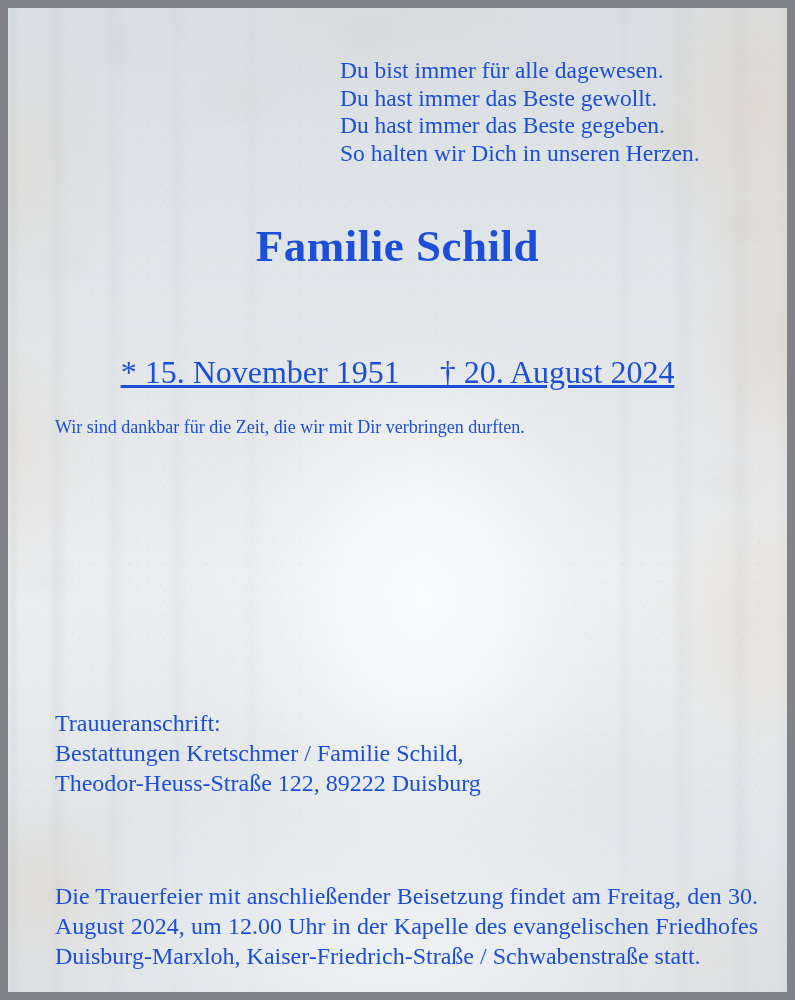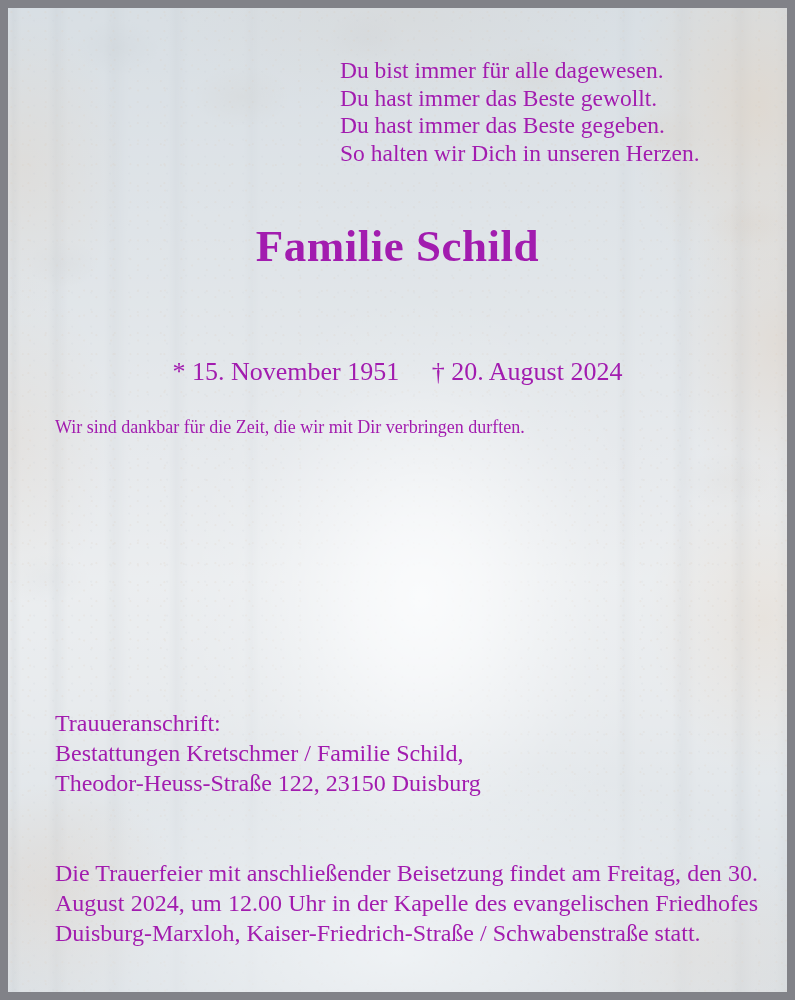--- a/index.html
+++ b/index.html
@@ -136,21 +136,21 @@
   
   #content {
     position: absolute;
     inset: 0;
     color: #16181a;
   }
 
   .txt {
     position: absolute;
     margin: 0;
-    color: #a21caf;
+    color: #1d4ed8;
   }
 
   #verse-block {
     left: 332px;
     top: 49px;
     font-size: 23.5px;
     line-height: 27.5px;
     text-align: left;
     white-space: pre;
   }
@@ -173,23 +173,24 @@
     text-align: center;
     font-size: 25px;
     line-height: 30px;
   }
 
   #life-dates {
     left: 0;
     right: 0;
     top: 348px;
     text-align: center;
-    font-size: 26px;
+    font-size: 32px;
     line-height: 32px;
     white-space: pre;
+    text-decoration: underline;
   }
 
   #gratitude-text {
     left: 47px;
     top: 404px;
     width: 700px;
     font-size: 18px;
     line-height: 31px;
     text-align: left;
   }
@@ -207,21 +208,21 @@
     left: 47px;
     top: 700px;
     font-size: 24px;
     line-height: 30px;
     white-space: pre;
     text-align: left;
   }
 
   #service-details {
     left: 47px;
-    top: 850px;
+    top: 873px;
     width: 703px;
     font-size: 24px;
     line-height: 30px;
     text-align: justify;
     text-justify: inter-word;
   }
 </style>
 </head>
 <body>
 
@@ -247,18 +248,18 @@
     <h1 class="txt" id="deceased-name">Familie Schild</h1>
 
 
     <p class="txt" id="life-dates">* 15. November 1951     † 20. August 2024</p>
 
     <p class="txt" id="gratitude-text">Wir sind dankbar für die Zeit, die wir mit Dir verbringen durften.</p>
 
 
     <p class="txt" id="mourning-address">Trauueranschrift:
 Bestattungen Kretschmer / Familie Schild,
-Theodor-Heuss-Straße 122, 23150 Duisburg</p>
+Theodor-Heuss-Straße 122, 89222 Duisburg</p>
 
     <p class="txt" id="service-details">Die Trauerfeier mit anschließender Beisetzung findet am Freitag, den 30. August 2024, um 12.00 Uhr in der Kapelle des evangelischen Friedhofes Duisburg-Marxloh, Kaiser-Friedrich-Straße / Schwabenstraße statt.</p>
 
   </div>
 </div>
 
 </body></html>

